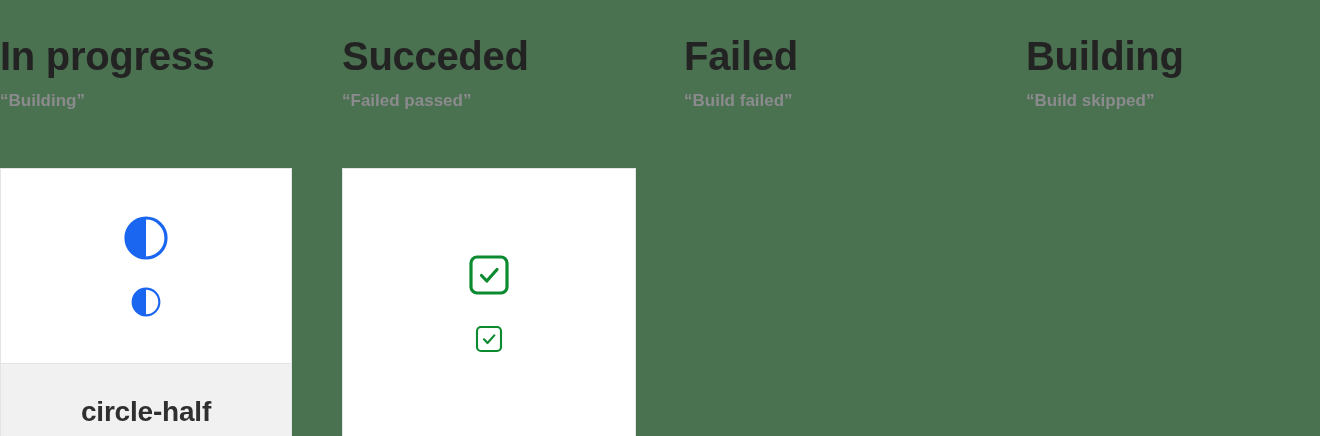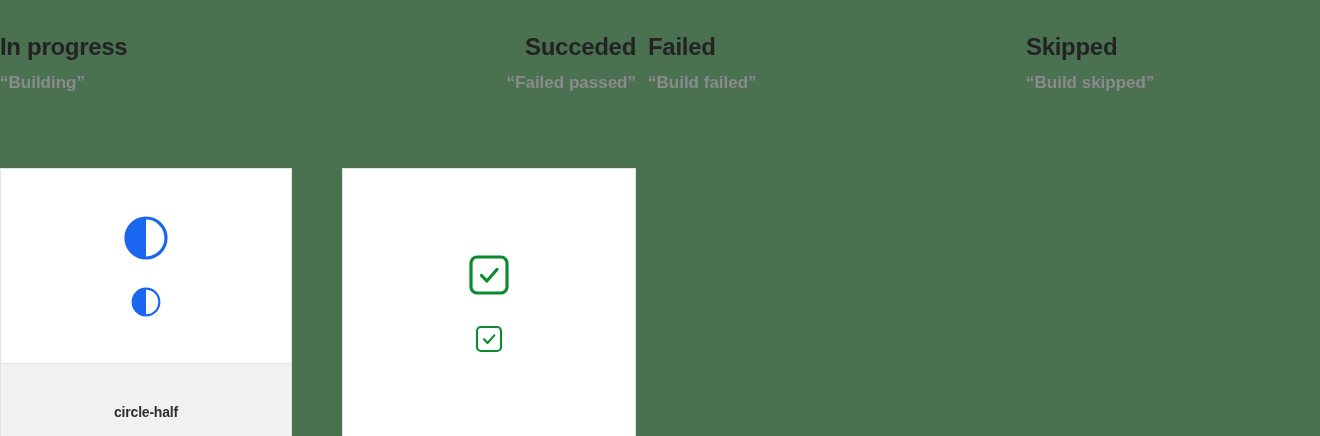--- a/index.html
+++ b/index.html
@@ -24,21 +24,21 @@
     position: absolute;
     top: 0;
     height: 436px;
   }
 
   .col-head {
     padding-top: 34px;
   }
 
   .col-title {
-    font-size: 24px;
+    font-size: 40px;
     font-weight: 700;
     letter-spacing: -0.3px;
     color: #232323;
     line-height: 1.1;
     white-space: nowrap;
   }
 
   .col-subtitle {
     margin-top: 14px;
     font-size: 17px;
@@ -76,21 +76,21 @@
   .card-footer {
     flex: 0 0 72px;
     background: #f1f1f1;
     border-top: 1px solid #e3e4e6;
     display: flex;
     align-items: center;
     justify-content: center;
   }
 
   .card-footer-label {
-    font-size: 14px;
+    font-size: 28px;
     font-weight: 700;
     color: #2f2f2f;
     letter-spacing: -0.2px;
     margin-top: 24px;
   }
 
   .icon-slot {
     display: flex;
     align-items: center;
     justify-content: center;
@@ -119,21 +119,21 @@
               <circle cx="24" cy="24" r="20" stroke="#1a66f0" stroke-width="3.2" fill="#ffffff"></circle>
               <path d="M24 4 A20 20 0 0 0 24 44 Z" fill="#1a66f0"></path>
             </svg>
           </span>
         </div>
         <div class="card-footer">
           <span class="card-footer-label">circle-half</span>
         </div>
       </div>
     </div>
-    <div class="column" style="left: 342px; width: 294px; text-align: right;">
+    <div class="column" style="left: 342px; width: 294px;">
       <div class="col-head">
         <div class="col-title">Succeded</div>
         <div class="col-subtitle">“Failed passed”</div>
       </div>
       <div class="card">
         <div class="card-body">
           <span class="icon-slot">
             <svg width="48" height="48" viewBox="0 0 48 48" fill="none">
               <rect x="6" y="6" width="36" height="36" rx="6" stroke="#0b8a30" stroke-width="3.2"></rect>
               <path d="M16.5 24.5 L21.8 30 L32 18.5" stroke="#0b8a30" stroke-width="3.2" stroke-linecap="round" stroke-linejoin="round"></path>
@@ -141,25 +141,25 @@
           </span>
           <span class="icon-slot">
             <svg width="32" height="32" viewBox="0 0 48 48" fill="none">
               <rect x="6" y="6" width="36" height="36" rx="6" stroke="#0b8a30" stroke-width="3.2"></rect>
               <path d="M16.5 24.5 L21.8 30 L32 18.5" stroke="#0b8a30" stroke-width="3.2" stroke-linecap="round" stroke-linejoin="round"></path>
             </svg>
           </span>
         </div>
       </div>
     </div>
-    <div class="column" style="left: 648px; width: 294px;">
+    <div class="column" style="left: 684px; width: 294px;">
       <div class="col-head">
         <div class="col-title">Failed</div>
         <div class="col-subtitle">“Build failed”</div>
       </div>
     </div>
     <div class="column" style="left: 1026px; width: 294px;">
       <div class="col-head">
-        <div class="col-title">Skipped</div>
+        <div class="col-title">Building</div>
         <div class="col-subtitle">“Build skipped”</div>
       </div>
     </div>
   </div>
 
 </body></html>

